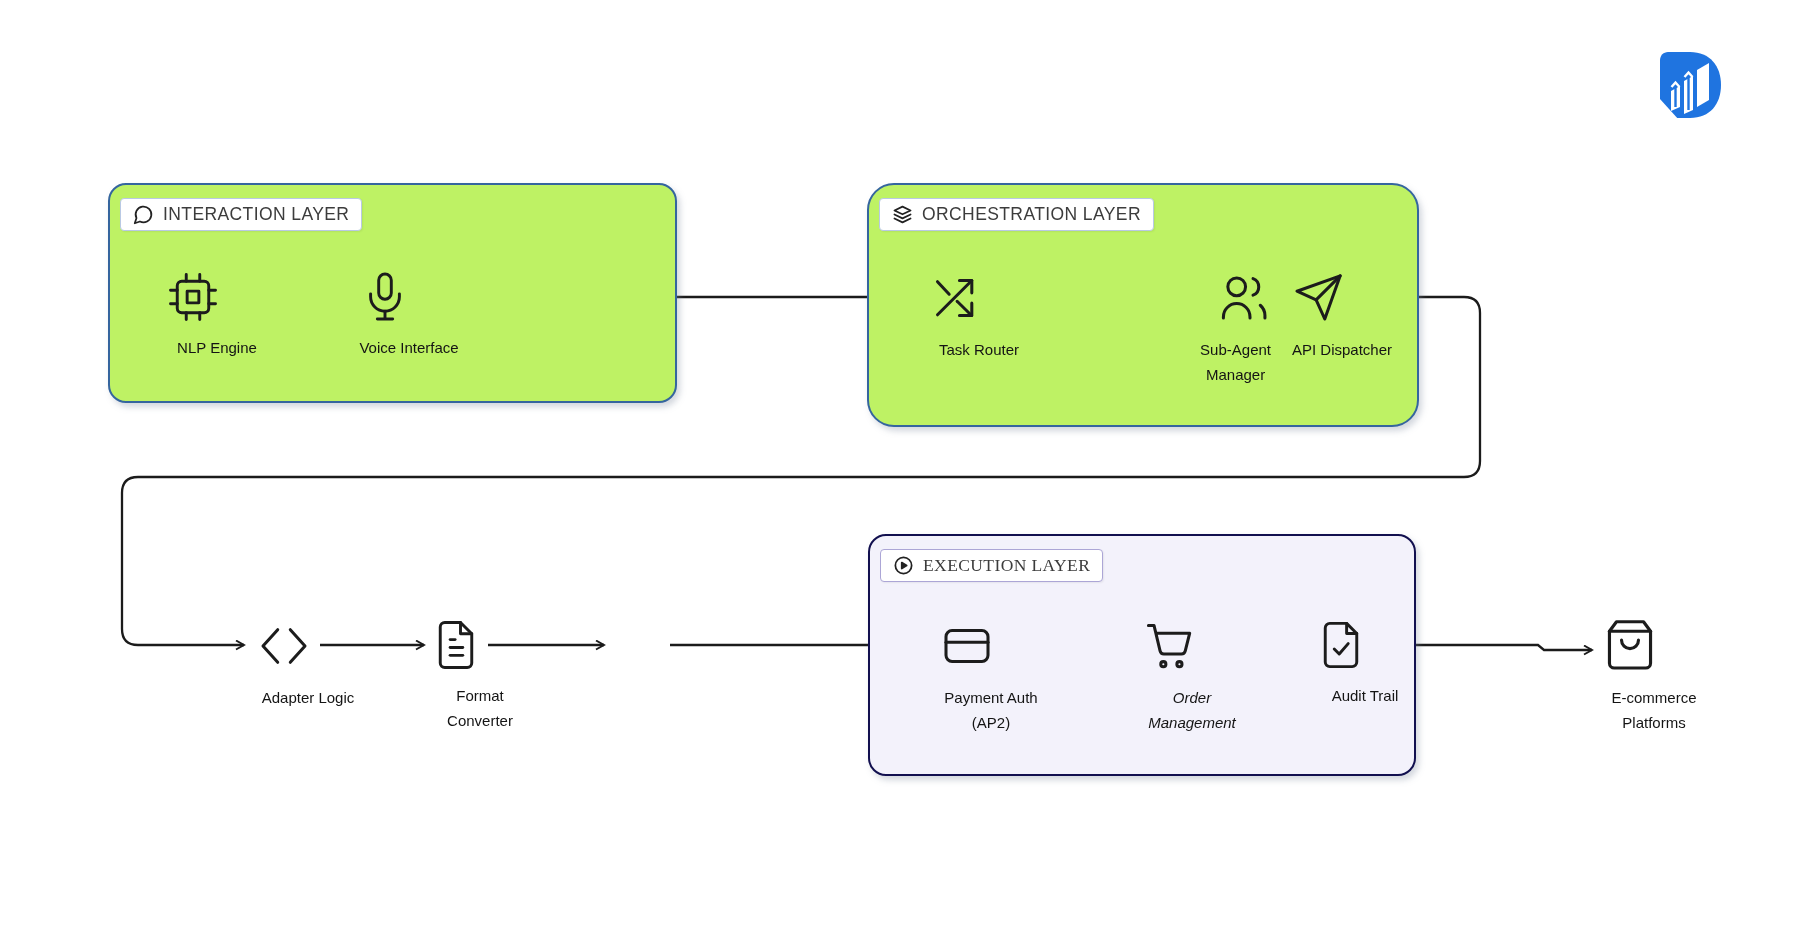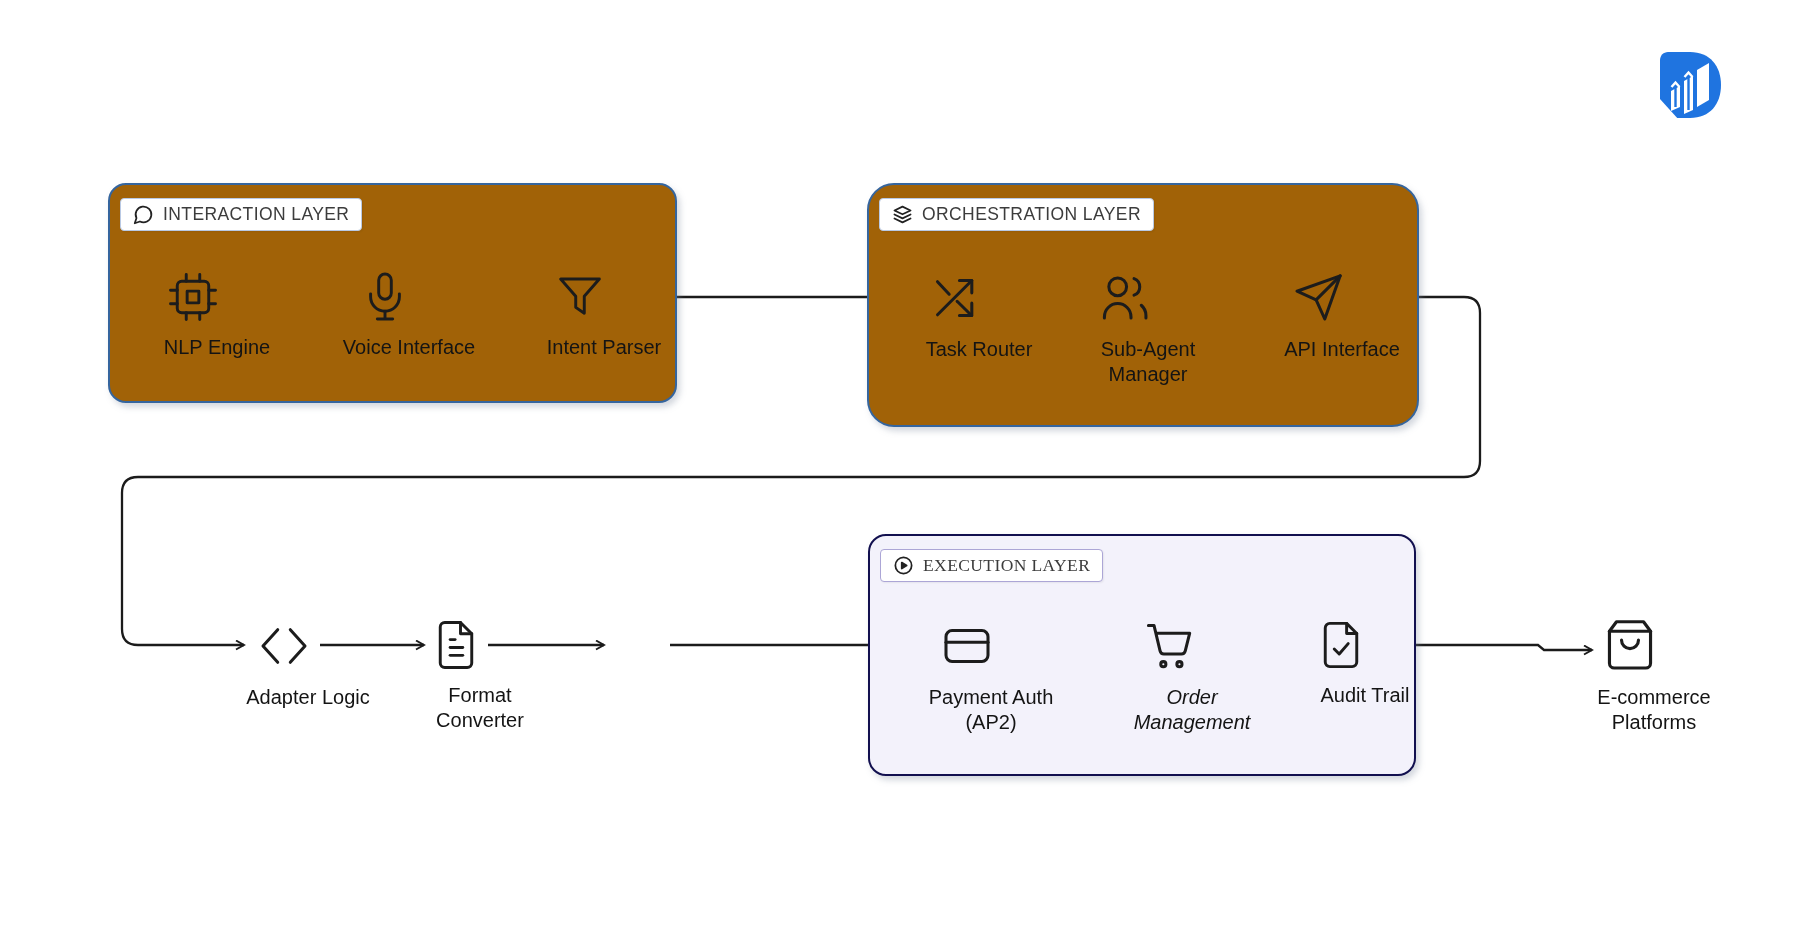--- a/index.html
+++ b/index.html
@@ -2,41 +2,41 @@
 <html><head>
 <meta charset="utf-8">
 <style>
   html,body{margin:0;padding:0;background:#ffffff;}
   .canvas{
     position:relative;width:1800px;height:941px;background:#ffffff;overflow:hidden;
     font-family:"Liberation Sans", sans-serif;
   }
   
   .layer{
-    position:absolute;border-radius:18px;border:2px solid #35659e;background:#a16207;
+    position:absolute;border-radius:18px;border:2px solid #35659e;background:#bef264;
     box-shadow:3px 4px 6px rgba(130,140,160,.35);
   }
   .layer.exec{border-color:#12104f;background:#f3f2fb;font-family:Liberation Serif, serif;}
   
   .badge{
     position:absolute;left:10px;top:13px;display:inline-flex;align-items:center;gap:9px;
     background:#ffffff;border:1px solid #b9c9e4;border-radius:4px;padding:5px 12px;
     box-shadow:1px 1px 2px rgba(0,0,0,.06);
   }
   .exec .badge{border-color:#aca6d6;}
   .badge span{
     font-size:17.5px;color:#3c3c3c;letter-spacing:.4px;white-space:nowrap;line-height:21px;
   }
   .badge svg{flex:0 0 auto;}
   
   .node{
     position:absolute;width:200px;display:flex;flex-direction:column;align-items:center;
   }
   .node .nlabel{
-    margin-top:11px;font-size:20px;line-height:25px;color:#141414;text-align:center;
+    margin-top:11px;font-size:15px;line-height:25px;color:#141414;text-align:center;
     white-space:pre-line;
     margin-left:48px;
   }
   svg{display:block;}
   .wires{position:absolute;left:0;top:0;pointer-events:none;}
   .logo{position:absolute;left:1653px;top:50px;}
 </style>
 </head>
 <body>
 
@@ -107,55 +107,49 @@
   <div class="node" style="left:285px;top:270px;">
     <svg width="54" height="54" viewBox="0 0 24 24" fill="none" stroke="#1c1c1c" stroke-width="1.3" stroke-linecap="round" stroke-linejoin="round">
       <rect x="9.2" y="1.8" width="5.6" height="11.2" rx="2.8"></rect>
       <path d="M5.6 10.6v1.3a6.4 6.4 0 0 0 12.8 0v-1.3"></path>
       <path d="M12 18.3V21.4"></path>
       <path d="M8.6 21.8h6.8"></path>
     </svg>
     <div class="nlabel">Voice Interface</div>
   </div>
 
-  <div class="node" style="left:480px;top:270px;">
-    <svg width="54" height="54" viewBox="0 0 24 24" fill="none" stroke="#1c1c1c" stroke-width="1.3" stroke-linecap="round" stroke-linejoin="round">
-      <path d="M3.4 4h17.2l-6.7 7.7v7.5l-3.8-2.6v-4.9z"></path>
-    </svg>
-    <div class="nlabel">Intent Parser</div>
-  </div>
 
   <div class="node" style="left:855px;top:270px;">
     <svg width="56" height="56" viewBox="0 0 24 24" fill="none" stroke="#1c1c1c" stroke-width="1.3" stroke-linecap="round" stroke-linejoin="round">
       <path d="M4.5 5l5 5.4"></path>
       <path d="M4.5 19.2 19.2 4.5"></path>
       <path d="M13.9 4.5h5.3v5.3"></path>
       <path d="M12.9 13.4l6.2 6.1"></path>
       <path d="M13.9 19.5h5.3v-5.3"></path>
     </svg>
     <div class="nlabel">Task Router</div>
   </div>
 
-  <div class="node" style="left:1024px;top:270px;">
+  <div class="node" style="left:1071px;top:270px;align-items:flex-end;">
     <svg width="56" height="56" viewBox="0 0 24 24" fill="none" stroke="#1c1c1c" stroke-width="1.3" stroke-linecap="round" stroke-linejoin="round">
       <circle cx="9.3" cy="7.2" r="3.8"></circle>
       <path d="M3.6 20.6v-.5a5.7 5.7 0 0 1 11.4 0v.5"></path>
       <path d="M16.3 3.7a3.8 3.8 0 0 1 0 7.1"></path>
       <path d="M19.4 15.1a5.8 5.8 0 0 1 2 4.3v1.2"></path>
     </svg>
     <div class="nlabel">Sub-Agent
 Manager</div>
   </div>
 
   <div class="node" style="left:1218px;top:270px;">
     <svg width="56" height="56" viewBox="0 0 24 24" fill="none" stroke="#1c1c1c" stroke-width="1.3" stroke-linecap="round" stroke-linejoin="round">
       <path d="M21.5 2.5 11.2 12.8"></path>
       <path d="M21.5 2.5 14.9 21l-3.7-8.2L3 9.1z"></path>
     </svg>
-    <div class="nlabel">API Interface</div>
+    <div class="nlabel">API Dispatcher</div>
   </div>
 
   <div class="node" style="left:184px;top:618px;">
     <svg width="56" height="56" viewBox="0 0 24 24" fill="none" stroke="#1c1c1c" stroke-width="1.3" stroke-linecap="round" stroke-linejoin="round">
       <path d="M9.3 5 3 12l6.3 7"></path>
       <path d="M14.7 5 21 12l-6.3 7"></path>
     </svg>
     <div class="nlabel">Adapter Logic</div>
   </div>
 

